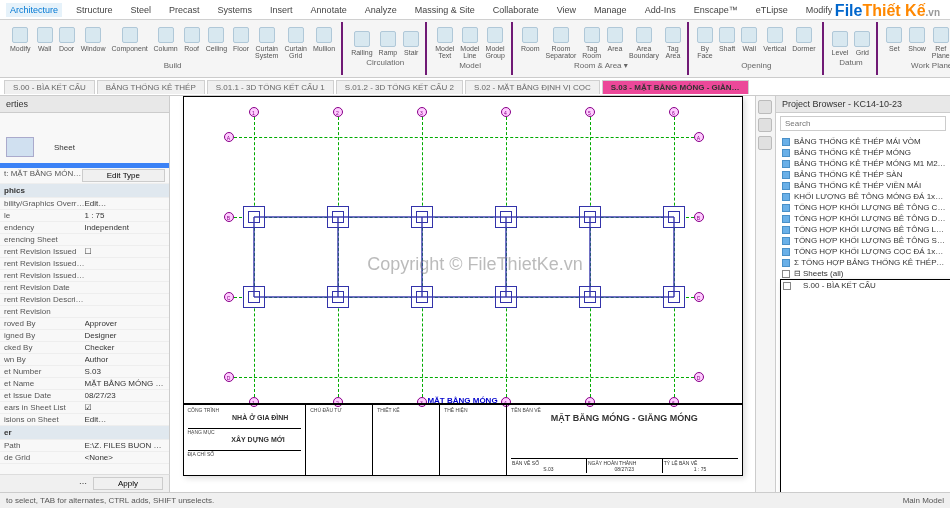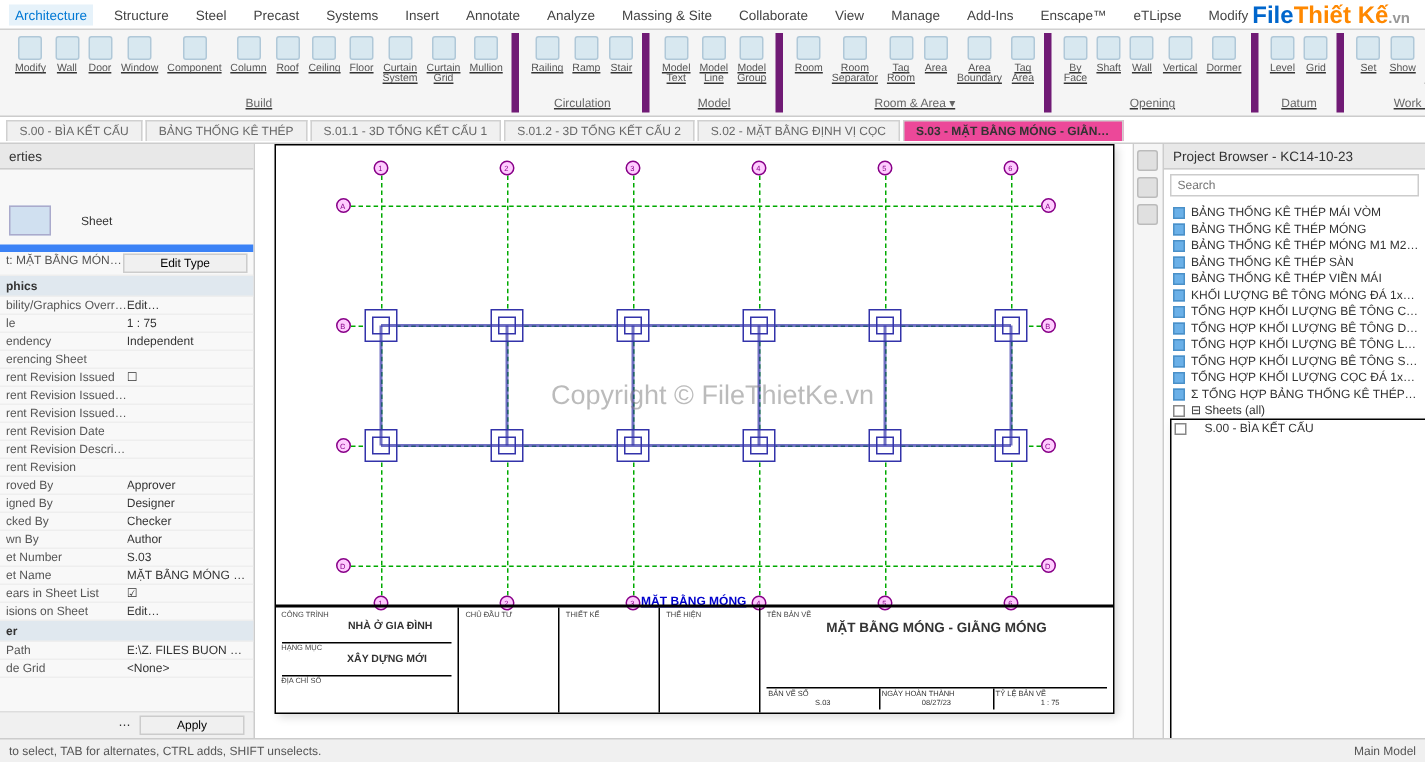--- a/index.html
+++ b/index.html
@@ -3,21 +3,21 @@
 <meta charset="utf-8">
 <style>
 * { margin: 0; padding: 0; box-sizing: border-box; font-family: "Segoe UI", Arial, sans-serif; }
 body { width: 950px; height: 508px; overflow: hidden; background: #f0f0f0; font-size: 9px; color: #333; position: relative; }
 
 
 .ribbon-tabs { height: 20px; background: #fff; border-bottom: 1px solid #d0d0d0; display: flex; align-items: center; padding: 0 6px; gap: 10px; font-size: 9px; }
 .ribbon-tabs span { color: #444; cursor: pointer; padding: 2px 4px; }
 .ribbon-tabs span.active { background: #e6f2fa; color: #0078d4; }
 .ribbon-panel { height: 58px; background: #f5f5f5; border-bottom: 1px solid #ccc; display: flex; align-items: stretch; padding: 2px 4px; gap: 2px; overflow: hidden; }
-.ribbon-group { display: flex; flex-direction: column; justify-content: space-between; border-right: 5px solid #701a75; padding: 2px 6px; text-decoration: underline; }
+.ribbon-group { display: flex; flex-direction: column; justify-content: center; border-right: 2px solid #701a75; padding: 2px 6px; }
 .ribbon-group .icons { display: flex; gap: 6px; }
 .ribbon-group .icon { width: 16px; height: 16px; background: #d8e8f0; border: 1px solid #b0c8d8; border-radius: 2px; }
 .ribbon-group .label { font-size: 8px; color: #666; text-align: center; margin-top: 2px; }
 .ribbon-btn { display: flex; flex-direction: column; align-items: center; gap: 2px; }
 .ribbon-btn-label { font-size: 7px; color: #555; max-width: 36px; text-align: center; line-height: 1; }
 
 .logo { position: absolute; top: 2px; right: 10px; font-size: 16px; font-weight: bold; }
 .logo .f { color: #0066cc; }
 .logo .ile { color: #0066cc; }
 .logo .t { color: #ff8800; }
@@ -366,20 +366,24 @@
           <span class="k">wn By</span>
           <span class="v">Author</span>
         </div>
         <div class="props-row">
           <span class="k">et Number</span>
           <span class="v">S.03</span>
         </div>
         <div class="props-row">
           <span class="k">et Name</span>
           <span class="v">MẶT BẰNG MÓNG - GIẰ…</span>
+        </div>
+        <div class="props-row">
+          <span class="k">et Issue Date</span>
+          <span class="v">08/27/23</span>
         </div>
         <div class="props-row">
           <span class="k">ears in Sheet List</span>
           <span class="v">☑</span>
         </div>
         <div class="props-row">
           <span class="k">isions on Sheet</span>
           <span class="v">Edit…</span>
         </div>
         <div class="props-row header">er</div>

